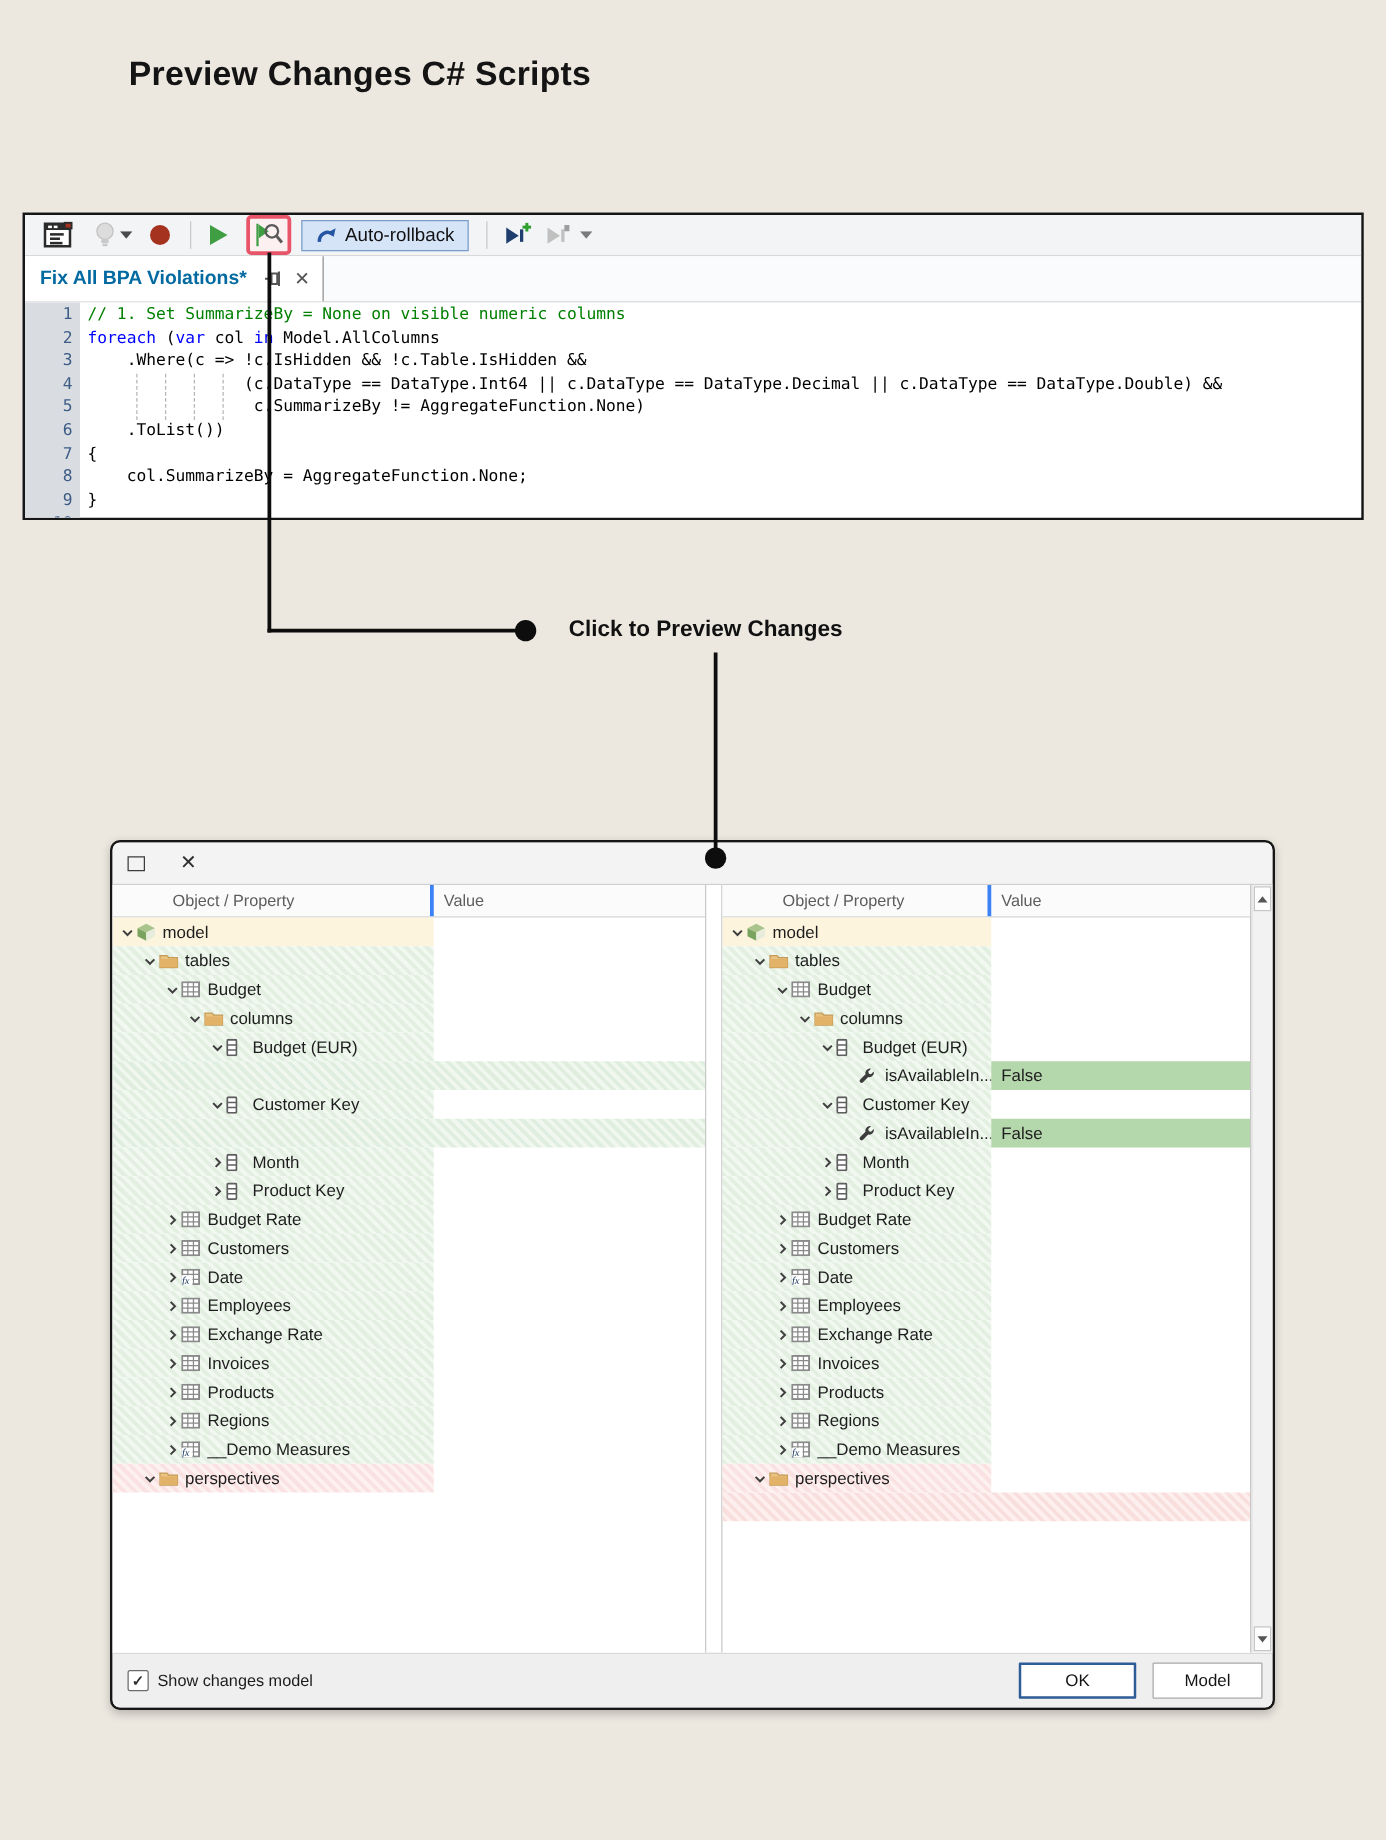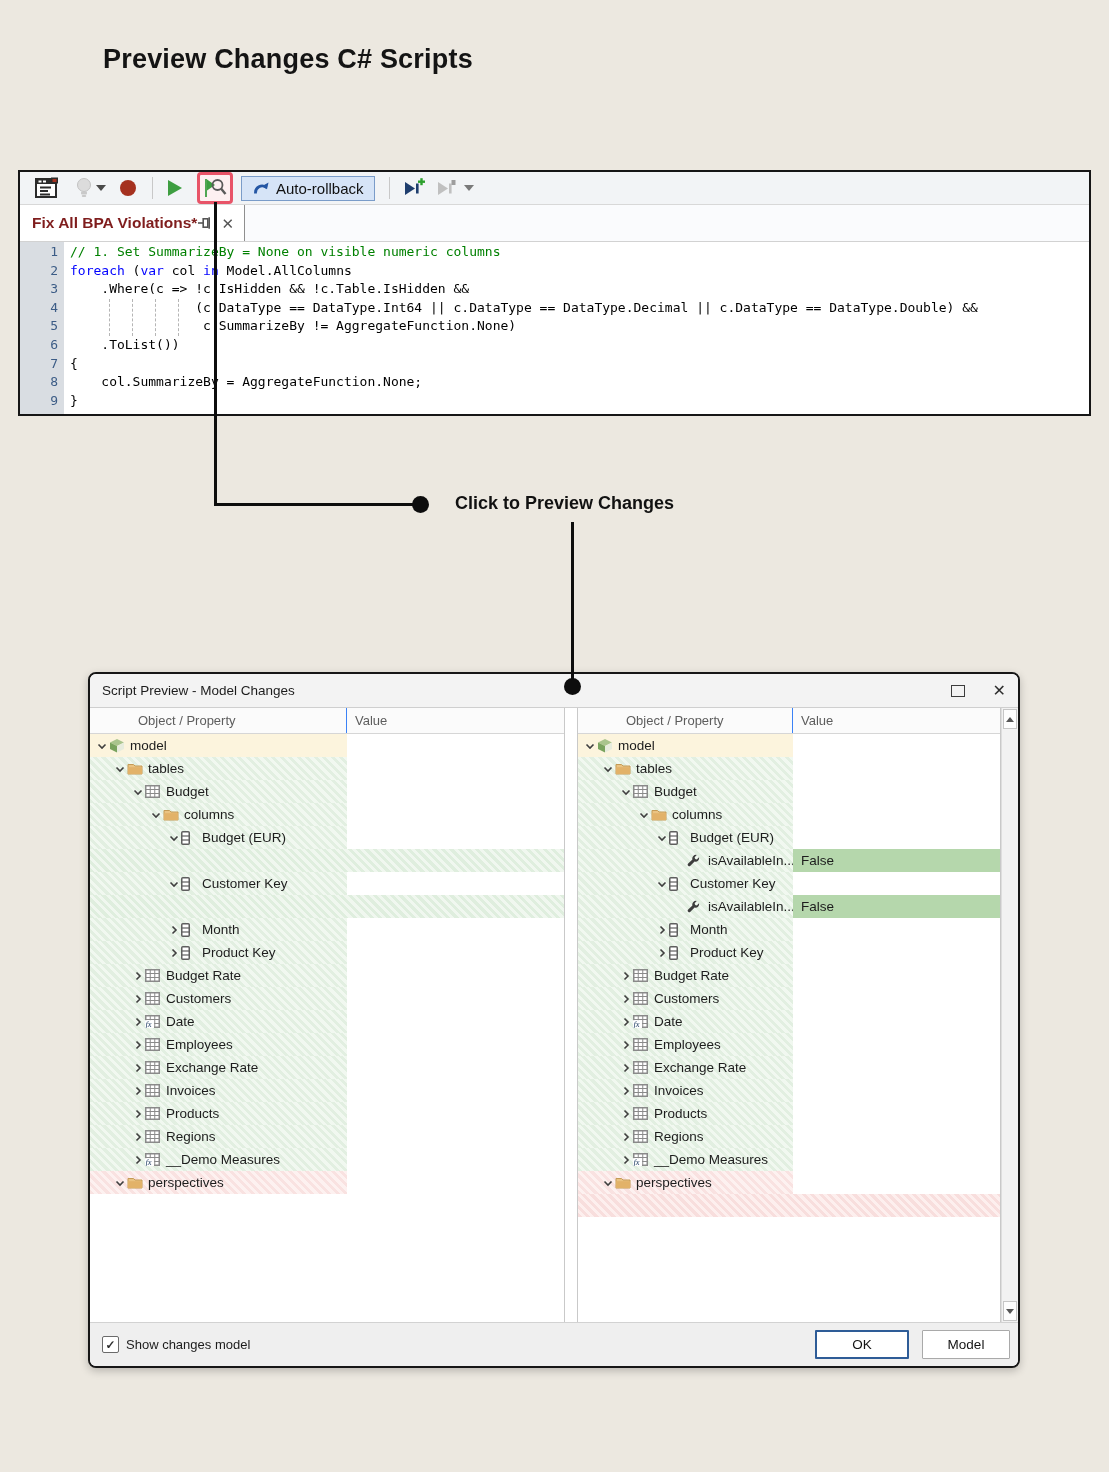--- a/index.html
+++ b/index.html
@@ -27,21 +27,21 @@
   #preview-box{display:inline-flex;align-items:center;justify-content:center;
     border:3px solid #e85468;border-radius:4px;background:#fdf0f1;padding:2px 3px;margin-right:8px;}
   #btn-autorollback{display:inline-flex;align-items:center;gap:6px;background:#d6e4f7;border:1px solid #7a9cc9;
     padding:3px 10px;margin-right:14px;font-size:15px;color:#111;}
   #sep2{margin-right:12px;}
   #icon-runplus{margin-right:10px;}
   #icon-rundisabled{margin-right:6px;}
 
   #tabrow{height:36px;background:#fafbfd;border-bottom:1px solid #d2d2d2;display:flex;align-items:stretch;}
   #tab{display:flex;align-items:center;background:#fff;border-right:1px solid #8f8f8f;padding:0 10px 0 12px;}
-  #tab-title{font-weight:700;font-size:15.5px;color:#7f1d1d;margin-right:0;}
+  #tab-title{font-weight:700;font-size:15.5px;color:#0369a1;margin-right:14px;}
   #tab-pin{margin-right:8px;display:inline-flex;}
   #tab-close{font-size:15px;color:#555;line-height:1;}
 
   #codearea{display:flex;height:176px;position:relative;background:#fff;}
   #gutter{width:44px;background:#d9dde2;color:#3c5c86;font-family:"DejaVu Sans Mono",monospace;
     font-size:13px;line-height:18.6px;text-align:right;padding:1px 6px 0 0;box-sizing:border-box;flex:none;}
   #code{font-family:"DejaVu Sans Mono",monospace;font-size:13px;line-height:18.6px;padding:1px 0 0 6px;white-space:pre;flex:1;overflow:hidden;}
   .tok-c{color:#008000;} .tok-k{color:#0000ff;} .tok-p{color:#000;}
   .indent-guide{position:absolute;width:0;border-left:1px dashed #b5b5b5;height:37px;top:57px;}
 
@@ -57,21 +57,21 @@
   #dlg-titlebar{height:33px;flex:none;display:flex;align-items:center;background:#f3f3f3;padding:0 12px;}
   #dlg-title{font-size:13.5px;color:#1c1c1c;flex:1;}
   #dlg-max{width:12px;height:10px;border:1.5px solid #3c3c3c;margin-right:28px;}
   #dlg-close{font-size:16px;color:#2e2e2e;line-height:1;}
   #dlg-body{flex:1;position:relative;border-top:1px solid #cfcfcf;background:#fff;}
   .pane{position:absolute;top:0;bottom:0;background:#fff;}
   #pane-left{left:0;width:474px;border-right:1px solid #c9c9c9;}
   #pane-right{left:487px;width:422px;border-left:1px solid #c9c9c9;border-right:1px solid #c9c9c9;}
   .pane-header{height:26px;display:flex;background:#fbfbfb;border-bottom:1px solid #d6d6d6;box-sizing:border-box;}
   .ph-cell{font-size:13px;color:#5d5d5d;display:flex;align-items:center;padding-left:8px;box-sizing:border-box;}
-  .ph-name{border-right:1px solid #3b82f6;padding-left:48px;}
+  .ph-name{border-right:3px solid #3b82f6;padding-left:48px;}
   #pane-left .ph-name{width:257px;} #pane-right .ph-name{width:215px;}
   .ph-value{flex:1;}
 
   .trow{height:23px;display:flex;align-items:stretch;font-size:13.5px;color:#1d1d1d;}
   .tname{display:flex;align-items:center;box-sizing:border-box;overflow:hidden;white-space:nowrap;flex:none;}
   #pane-left .tname{width:257px;} #pane-right .tname{width:215px;}
   .tvalue{flex:1;display:flex;align-items:center;padding-left:8px;overflow:hidden;white-space:nowrap;}
   .chev{width:15px;flex:none;display:inline-flex;align-items:center;justify-content:center;}
   .ticon{width:18px;flex:none;display:inline-flex;justify-content:flex-start;}
   .tlabel{margin-left:3px;}
@@ -215,21 +215,20 @@
 
 <div class="ann" style="left:214px;top:202px;width:3px;height:304px;"></div>
 <div class="ann" style="left:214px;top:503px;width:200px;height:3px;"></div>
 <div class="ann-dot" style="left:412px;top:496px;"></div>
 <div id="ann-text">Click to Preview Changes</div>
 <div class="ann" style="left:571px;top:522px;width:3px;height:160px;"></div>
 <div class="ann-dot" style="left:564px;top:678px;"></div>
 
 <div id="dialog">
   <div id="dlg-titlebar">
-    <span id="dlg-title">Script Preview - Model Changes</span>
     <span id="dlg-max"></span>
     <span id="dlg-close">✕</span>
   </div>
   <div id="dlg-body">
     <div class="pane" id="pane-left">
       <div class="pane-header">
         <div class="ph-cell ph-name">Object / Property</div>
         <div class="ph-cell ph-value">Value</div>
       </div>
       <div class="tree" id="tree-left">

